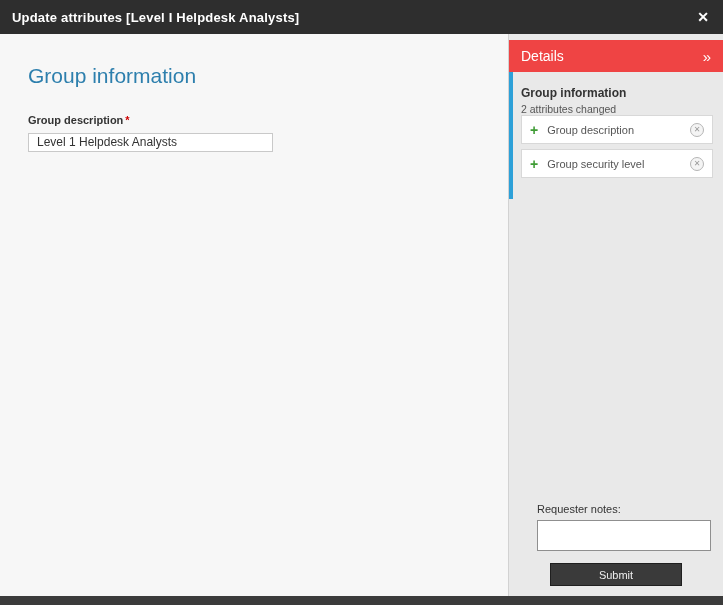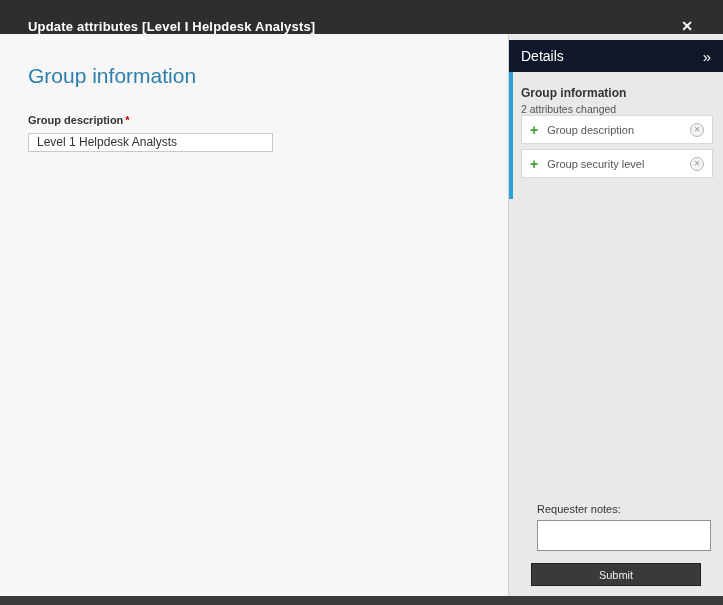--- a/index.html
+++ b/index.html
@@ -13,22 +13,22 @@
     width: 723px; height: 605px;
     display: flex; flex-direction: column;
     background: #f7f7f7;
     overflow: hidden;
   }
 
   
   .titlebar {
     flex: 0 0 34px; height: 34px;
     background: #2e2e2e; color: #ffffff;
-    display: flex; align-items: flex-end;
-    padding: 0 28px;
+    display: flex; align-items: center;
+    padding: 0 12px;
   }
   .titlebar .title { font-size: 13px; font-weight: bold; letter-spacing: 0.2px; }
   .close-btn {
     margin-left: auto;
     background: none; border: none;
     color: #ffffff; font-size: 14px; font-weight: bold;
     cursor: pointer; padding: 0 2px;
     font-family: "Liberation Sans", sans-serif;
   }
 
@@ -66,21 +66,21 @@
 
   
   .sidebar {
     flex: 0 0 215px; width: 215px;
     background: #e9e9e9;
     display: flex; flex-direction: column;
     border-left: 1px solid #d2d2d2;
   }
   .details-header {
     margin-top: 6px; flex: 0 0 32px; height: 32px;
-    background: #0f172a; color: #ffffff;
+    background: #ef4444; color: #ffffff;
     display: flex; align-items: center;
     padding: 0 12px; font-size: 14px;
   }
   .collapse-btn {
     margin-left: auto; background: none; border: none;
     color: #ffffff; font-size: 15px; cursor: pointer; padding: 0;
     font-family: "Liberation Sans", sans-serif;
   }
   .changes {
     border-left: 4px solid #2da0d8;
@@ -108,21 +108,21 @@
   .notes { padding: 0 12px 0 28px; }
   .notes-label { display: block; font-size: 11px; color: #333333; margin-bottom: 5px; }
   .notes-input {
     width: 100%; height: 31px;
     border: 1px solid #8f8f8f; background: #ffffff;
     padding: 0 6px; font-size: 12px; color: #333333;
     font-family: "Liberation Sans", sans-serif;
   }
   .submit-row { padding: 12px 0 10px 0; display: flex; justify-content: center; }
   .submit-btn {
-    width: 170px; height: 23px;
+    width: 132px; height: 23px;
     background: #3a3a3a; color: #eeeeee;
     border: 1px solid #1f1f1f;
     font-size: 11px; cursor: pointer;
     font-family: "Liberation Sans", sans-serif;
   }
   .bottom-strip { flex: 0 0 9px; height: 9px; background: #3b3b3b; }
 </style>
 </head>
 <body>
 

